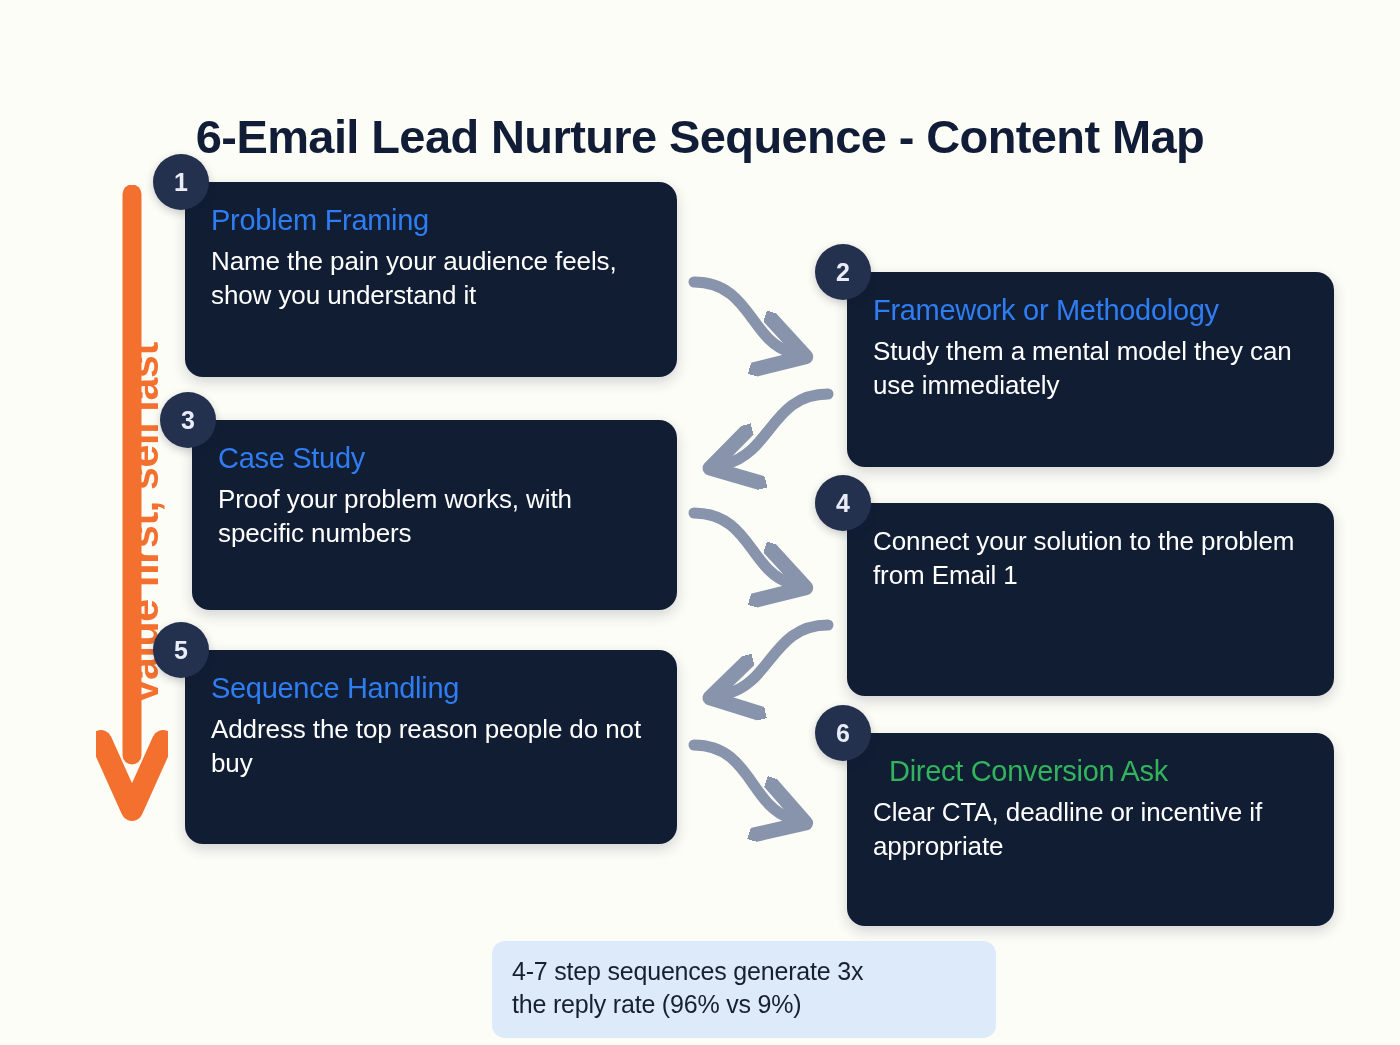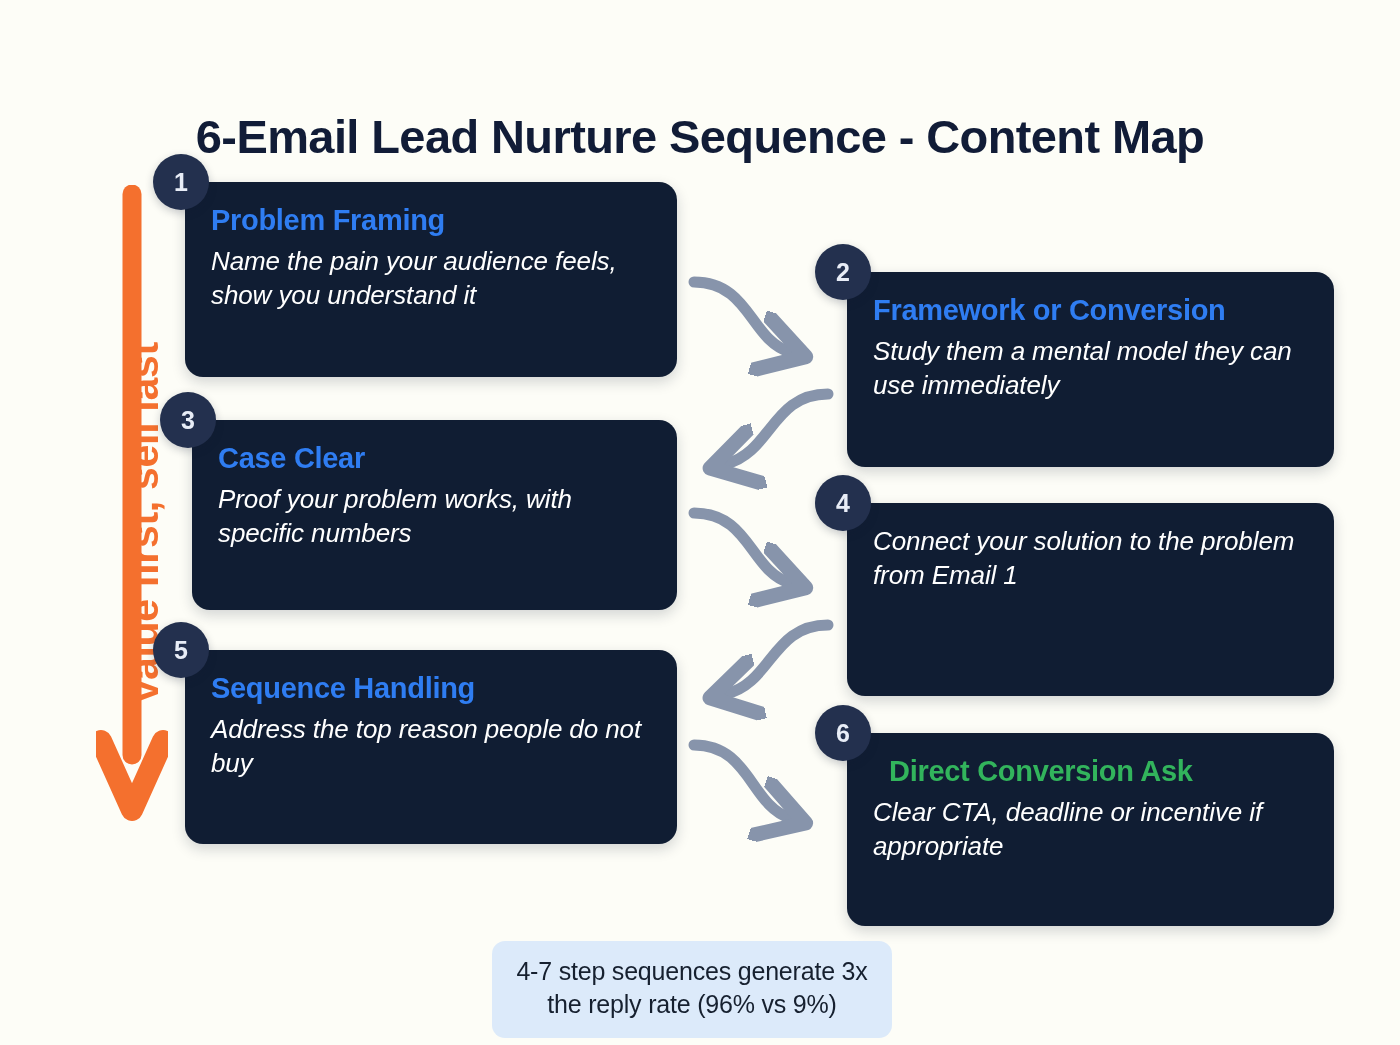--- a/index.html
+++ b/index.html
@@ -62,35 +62,34 @@
   .card {
     position: absolute;
     background: #101d33;
     border-radius: 18px;
     box-sizing: border-box;
     padding: 22px 26px 24px 26px;
     box-shadow: 0 5px 14px rgba(16, 29, 51, 0.18);
   }
   .card-title {
     font-size: 29px;
-    font-weight: 700;
+    font-weight: 400;
     letter-spacing: -0.3px;
     line-height: 1.12;
     margin: 0 0 9px 0;
   }
   .card-title.accent-blue  { color: #2f7df2; }
   .card-title.accent-green { color: #32b45c; margin-left: 16px; }
   .card-desc {
     font-size: 26px;
     font-weight: 400;
     line-height: 1.30;
     color: #ffffff;
     margin: 0;
     letter-spacing: -0.1px;
-    font-style: italic;
   }
 
   
   .badge {
     position: absolute;
     width: 56px;
     height: 56px;
     border-radius: 50%;
     background: #23304e;
     color: #e8edf7;
@@ -120,26 +119,26 @@
     width: 1400px;
     height: 1045px;
     pointer-events: none;
   }
 
   
   .footer-note {
     position: absolute;
     left: 492px;
     top: 941px;
-    width: 400px;
+    width: 504px;
     box-sizing: border-box;
     background: #dceafa;
     border-radius: 13px;
     padding: 14px 20px 16px 20px;
-    text-align: center;
+    text-align: left;
     font-size: 25px;
     line-height: 1.33;
     color: #16202f;
     letter-spacing: -0.2px;
   }
 </style>
 </head>
 <body>
 
 <div id="canvas">
@@ -176,27 +175,27 @@
   </svg>
 
   <div class="card" id="card-1">
     <div class="badge">1</div>
     <div class="card-title accent-blue">Problem Framing</div>
     <div class="card-desc">Name the pain your audience feels, show you understand it</div>
   </div>
 
   <div class="card" id="card-2">
     <div class="badge">2</div>
-    <div class="card-title accent-blue">Framework or Conversion</div>
+    <div class="card-title accent-blue">Framework or Methodology</div>
     <div class="card-desc">Study them a mental model they can use immediately</div>
   </div>
 
   <div class="card" id="card-3">
     <div class="badge">3</div>
-    <div class="card-title accent-blue">Case Clear</div>
+    <div class="card-title accent-blue">Case Study</div>
     <div class="card-desc">Proof your problem works, with specific numbers</div>
   </div>
 
   <div class="card" id="card-4">
     <div class="badge">4</div>
     <div class="card-desc">Connect your solution to the problem from Email 1</div>
   </div>
 
   <div class="card" id="card-5">
     <div class="badge">5</div>

